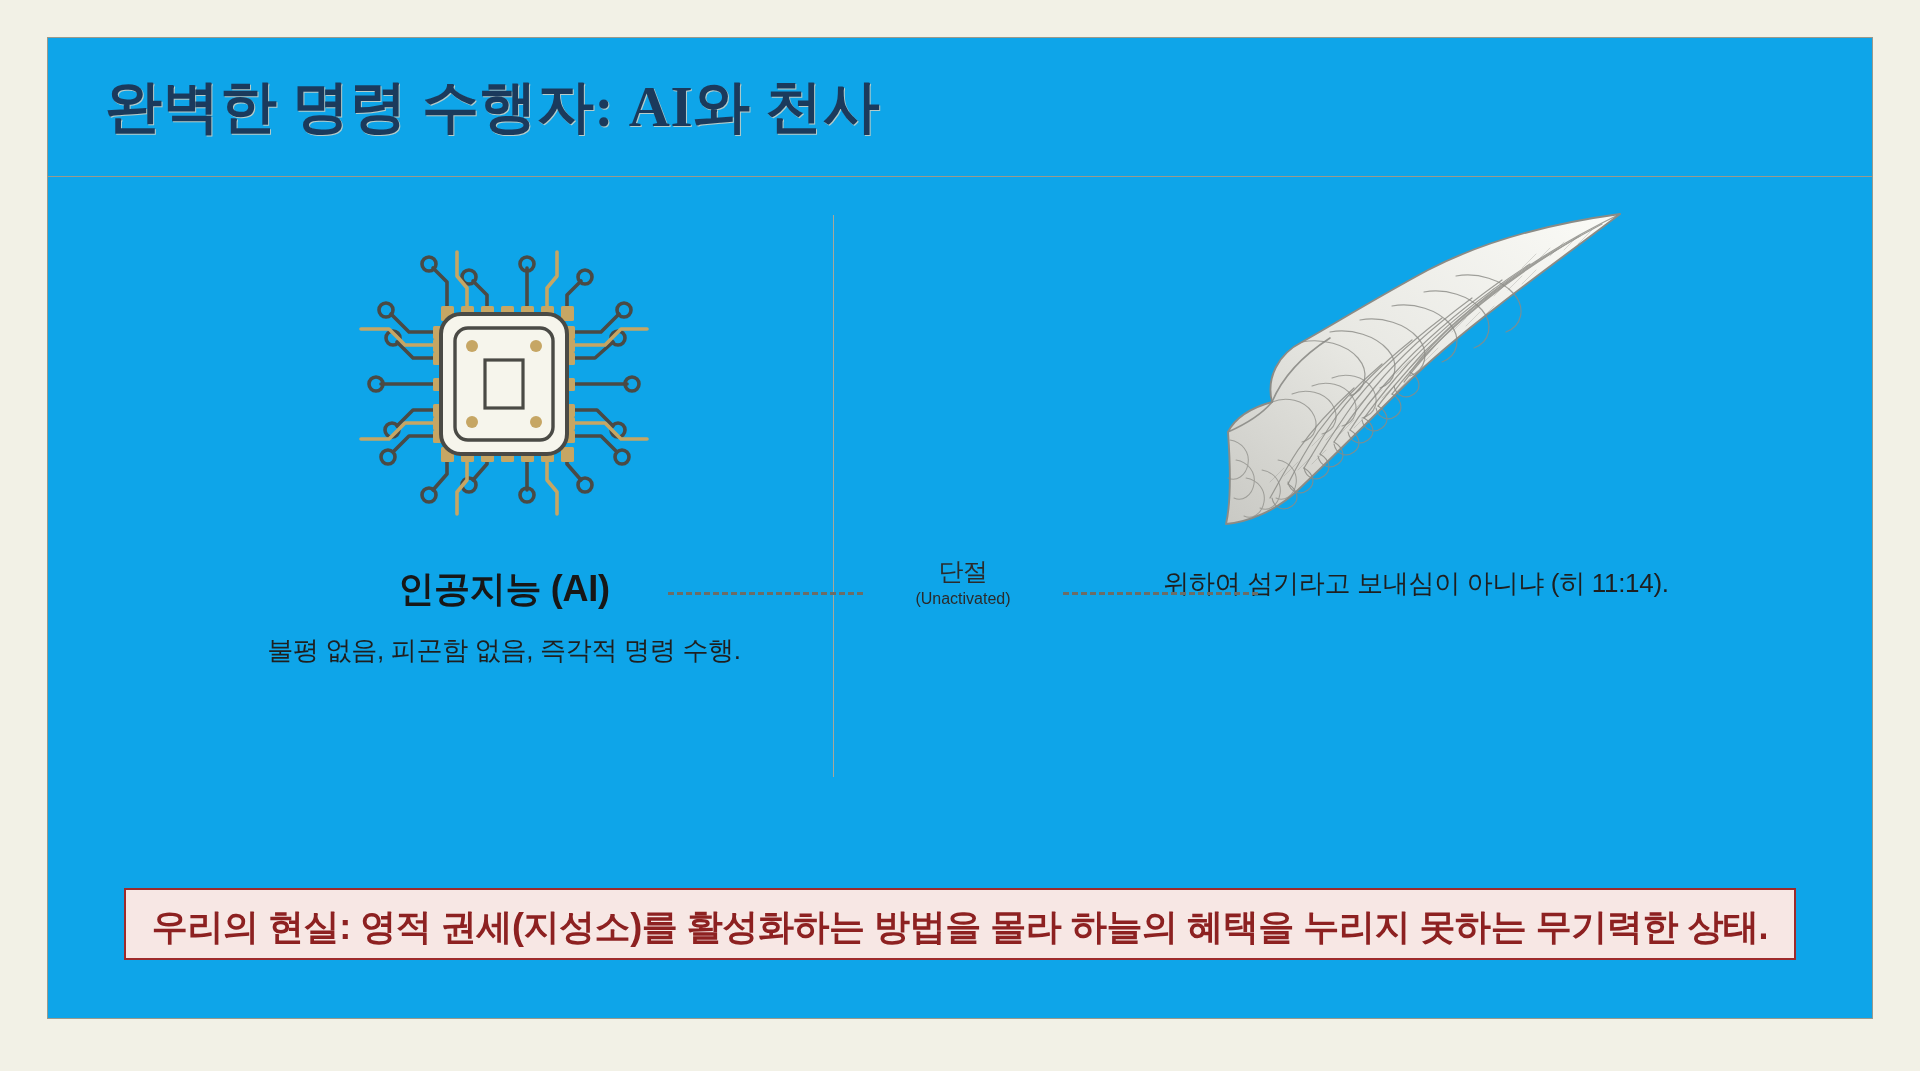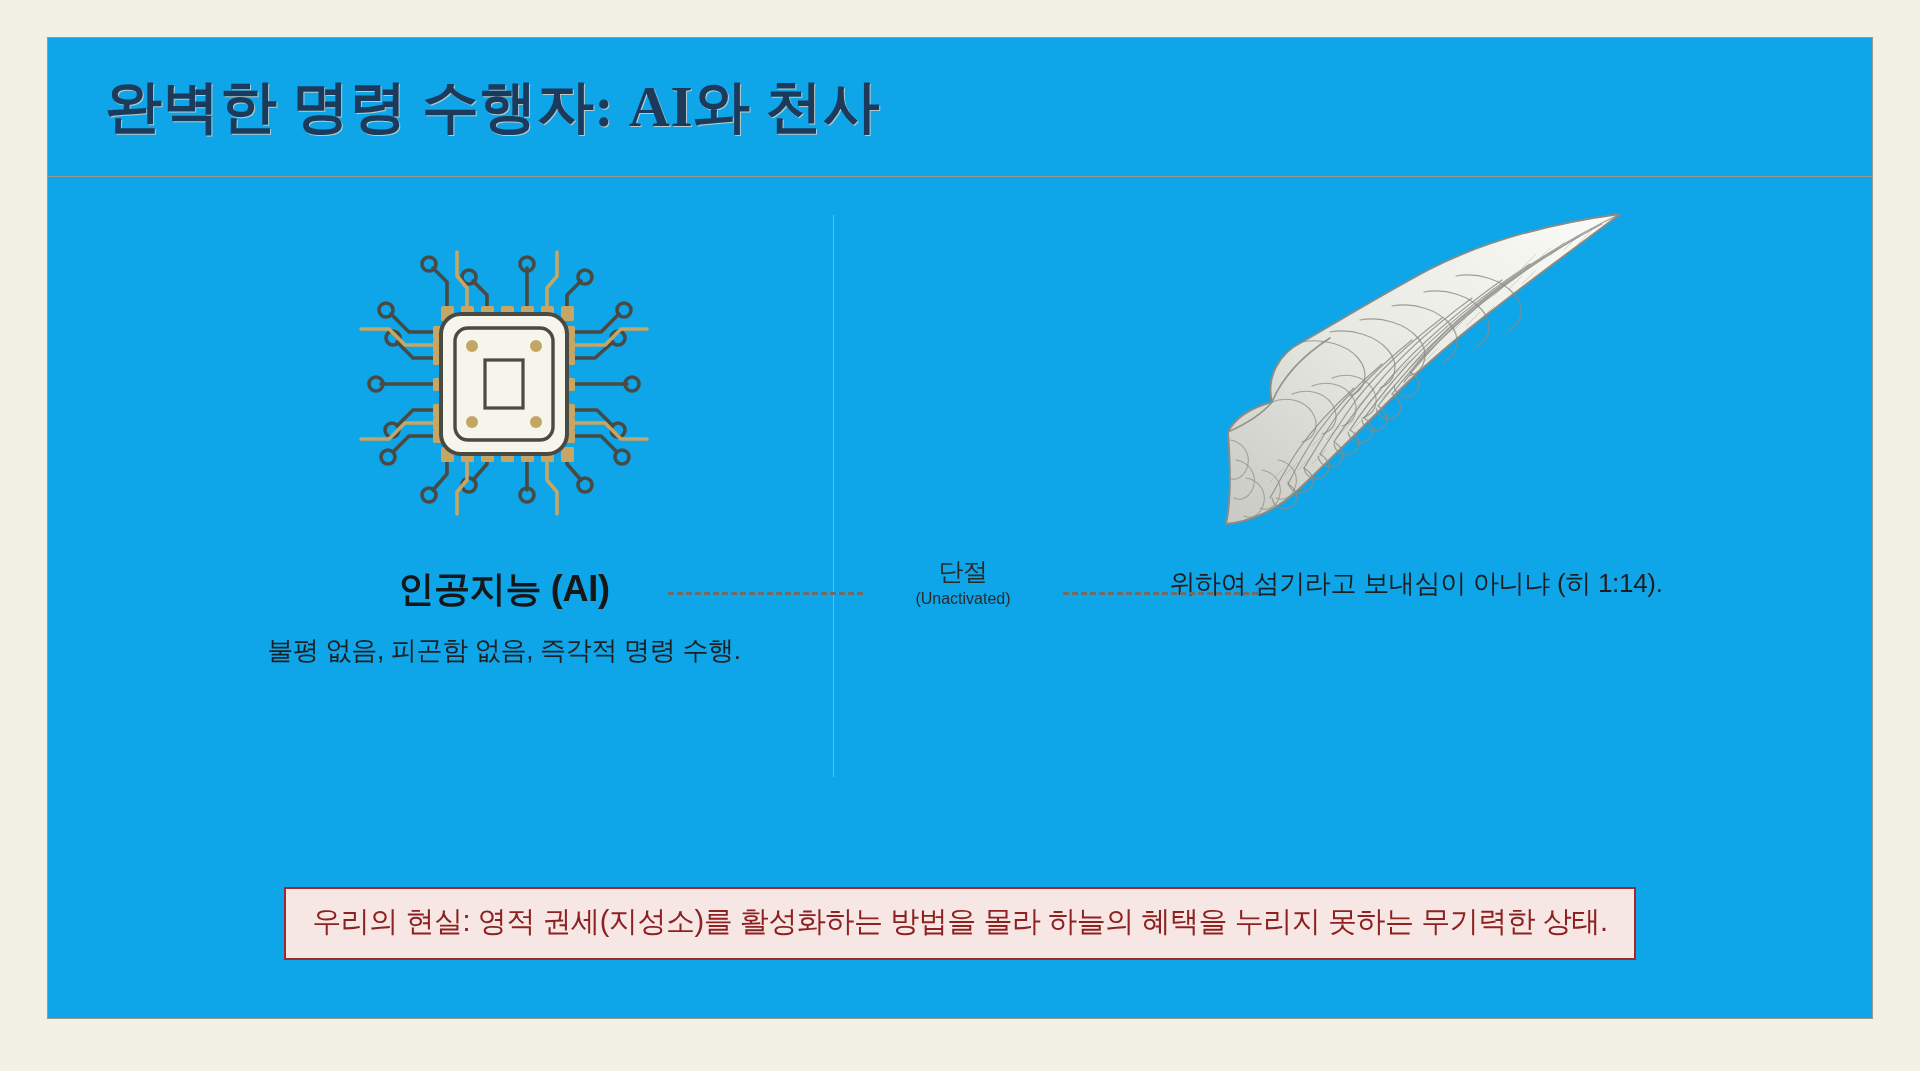--- a/index.html
+++ b/index.html
@@ -153,23 +153,23 @@
     left: 0;
     bottom: 58px;
     width: 100%;
     display: flex;
     justify-content: center;
   }
   .alert-box {
     box-sizing: border-box;
     border: 2px solid #9e2b2b;
     background: #f7e7e4;
-    padding: 13px 26px 16px 26px;
-    font-size: 29px;
-    font-weight: normal;
+    padding: 13px 26px 6px 26px;
+    font-size: 36px;
+    font-weight: bold;
     color: #8d2121;
     letter-spacing: -0.45px;
     white-space: nowrap;
   }
 </style>
 </head>
 <body>
 
 <div class="slide">
 
@@ -363,21 +363,21 @@
                 <path d="M120 230 L106 244 M134 224 L120 238 M148 218 L134 232 M162 212 L148 226"></path>
                 <path d="M78 266 L64 280 M92 260 L78 274 M106 254 L92 268 M120 248 L106 262"></path>
               </g>
 
               <path d="M66 200 C76 176 96 154 124 136" stroke-width="1.6" opacity="0.9"></path>
               <path d="M22 230 C40 222 56 212 66 200" stroke-width="1.6" opacity="0.9"></path>
             </g>
           </svg>
         </div>
         <div class="cap-body">
-          <span class="line">위하여 섬기라고 보내심이 아니냐 (히 1:14).</span>
+          <span class="line">위하여 섬기라고 보내심이 아니냐 (히 11:14).</span>
         </div>
       </div>
 
     </div>
 
     <div class="connector">
       <div class="dash dash-left"></div>
       <div class="dash dash-right"></div>
       <div class="conn-label">
         <span class="conn-ko">단절</span>

